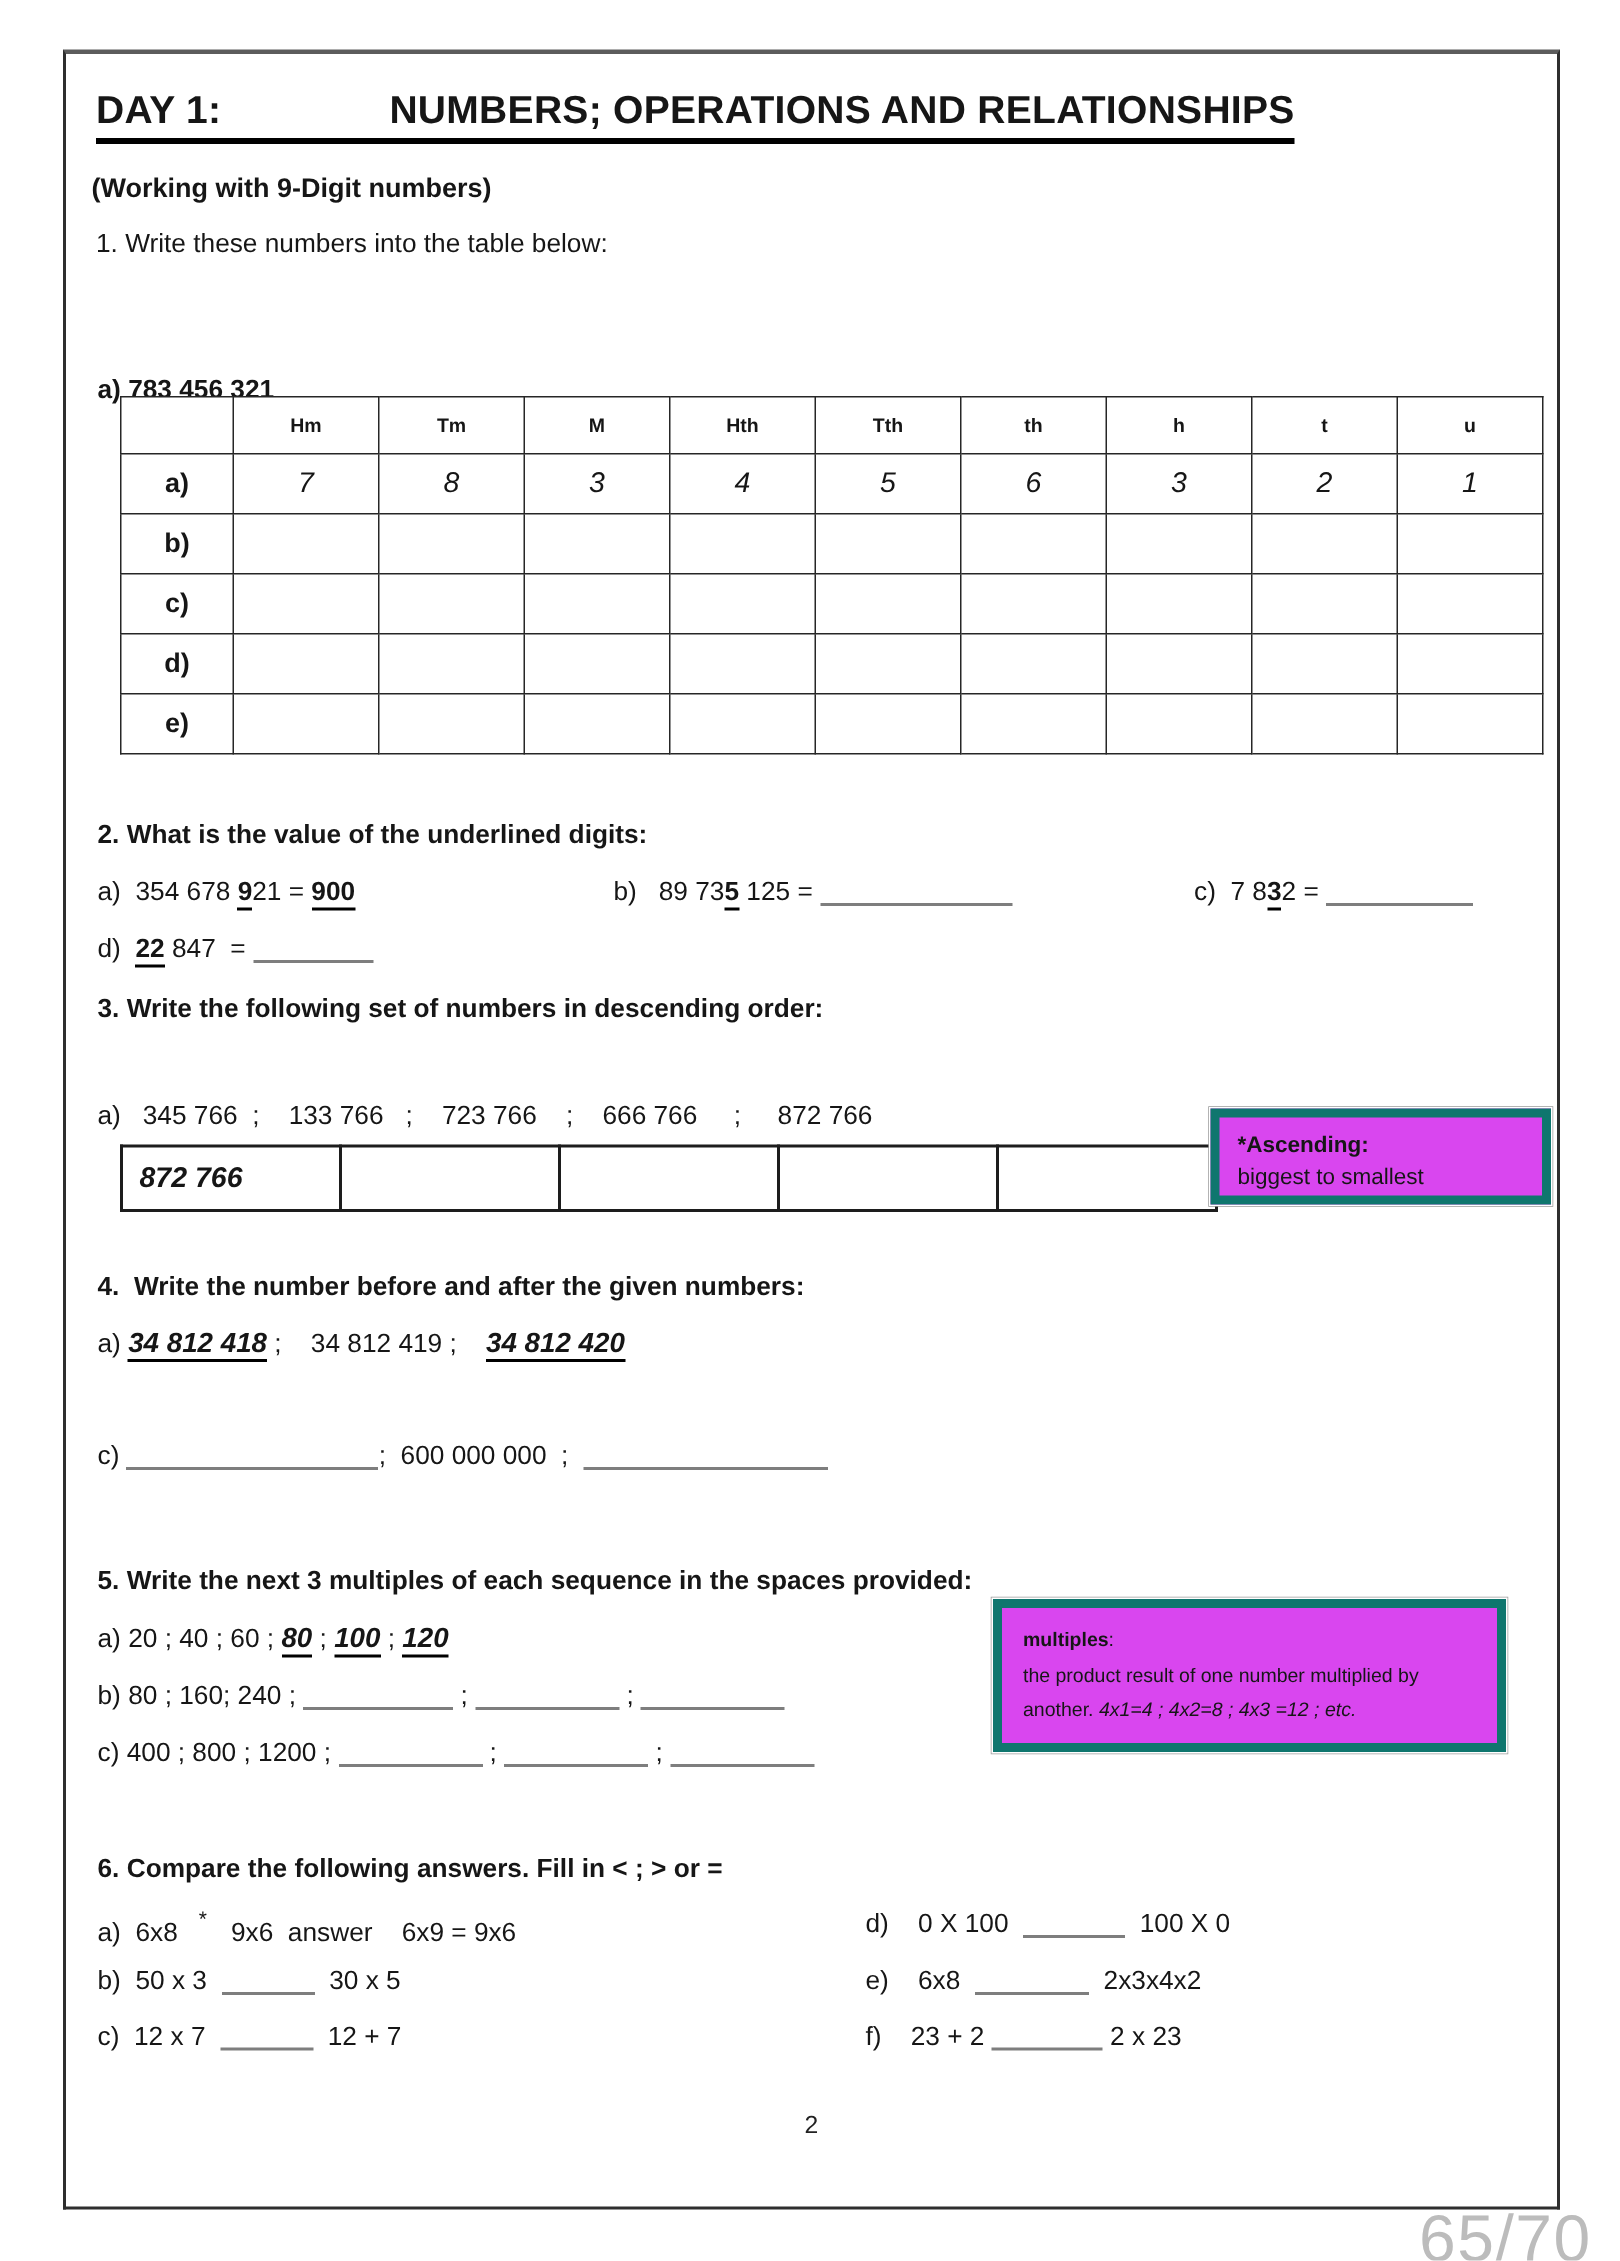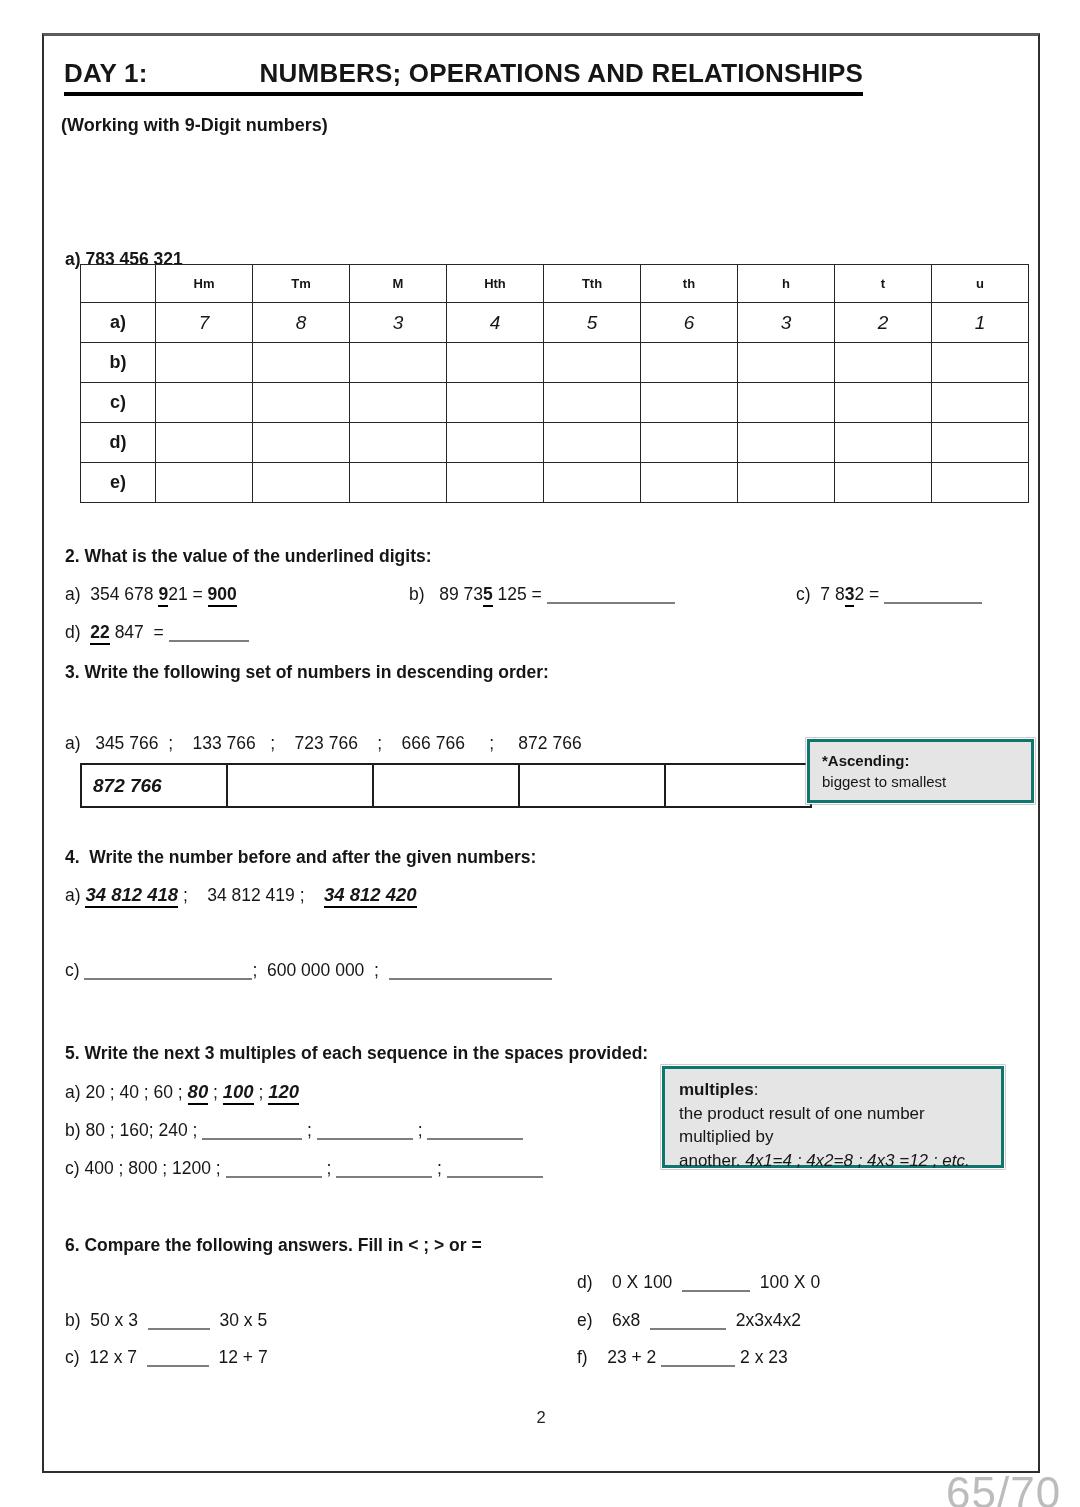--- a/index.html
+++ b/index.html
@@ -33,24 +33,24 @@
            vertical-align:baseline; transform:translateY(4px); }
   .digitU { font-weight:700; border-bottom:2.6px solid #000; padding-bottom:1px; }
   .ansU   { font-weight:700; border-bottom:2.6px solid #000; padding-bottom:1px; }
   .biU    { font-weight:700; font-style:italic; border-bottom:2.8px solid #000;
             padding-bottom:1px; font-size:18.5px; }
 
   table.t3 { position:absolute; left:36px; top:727px; border-collapse:collapse; background:#fff; }
   .t3 td { border:2px solid #1d1d1d; width:146px; height:43px; font-size:19px; }
   .t3 td.filled { font-weight:700; font-style:italic; text-align:left; padding-left:11px; }
 
-  .note-box { position:absolute; background:#e5e5e5; border:3px solid #0f766e;
+  .note-box { position:absolute; background:#d946ef; border:6px solid #0f766e;
               box-shadow:0 0 0 1px #fff, 0 0 0 1.5px #9a9a9a; }
   .asc-box  { left:763px; top:703px; width:227px; height:64px; padding:8px 12px; font-size:15px; line-height:21px; }
-  .mult-box { left:618px; top:1030px; width:342px; height:102px; padding:9px 14px; font-size:17px; line-height:23.5px; }
+  .mult-box { left:618px; top:1030px; width:342px; height:102px; padding:9px 14px; font-size:13px; line-height:23.5px; }
   .note-box .it { font-style:italic; }
 
   .q6-left  { left:21px; }
   .q6-right { left:533px; }
   .star { display:inline-block; font-size:14px; vertical-align:super; position:relative; top:-3px; margin:0 16px 0 14px; }
 
   .pageno { position:absolute; left:0; right:0; top:1372px; text-align:center; font-size:16.5px; color:#222; }
   .watermark { position:absolute; left:946px; top:1468px; font-size:44px; color:#bcbcbc;
                letter-spacing:1px; font-weight:400; }
 </style>
@@ -59,20 +59,21 @@
 
 <div class="page">
 
   <div class="title-row">
     <span>DAY 1:</span>
     <span class="title-gap"></span>
     <span>NUMBERS; OPERATIONS AND RELATIONSHIPS</span>
   </div>
 
   <div class="subtitle">(Working with 9-Digit numbers)</div>
+  <div class="prompt">1. Write these numbers into the table below:</div>
 
   <div class="numline">
     <span style="left:21px">a) 783 456 321</span>
     <span style="left:253px">b) 908 364 758</span>
     <span style="left:475px">c) 34 185 679</span>
     <span style="left:646px">d) 397 856</span>
     <span style="left:771px">e) 7 620 189</span>
   </div>
 
   <table class="t1">
@@ -196,20 +197,21 @@
   <div class="line" style="left:21px; top:1044px"><span>a)</span><span> </span><span>20 ; 40 ; 60 ; </span><span class="biU">80</span><span> ; </span><span class="biU">100</span><span> ; </span><span class="biU">120</span></div>
   <div class="line" style="left:21px; top:1082px"><span>b)</span><span> </span><span>80 ; 160; 240 ; </span><span class="blank" style="width:100px"></span><span> ; </span><span class="blank" style="width:96px"></span><span> ; </span><span class="blank" style="width:96px"></span></div>
   <div class="line" style="left:21px; top:1120px"><span>c)</span><span> </span><span>400 ; 800 ; 1200 ; </span><span class="blank" style="width:96px"></span><span> ; </span><span class="blank" style="width:96px"></span><span> ; </span><span class="blank" style="width:96px"></span></div>
   <div class="note-box mult-box">
     <div><span class="h">multiples</span><span>:</span></div>
     <div>the product result of one number multiplied by</div>
     <div><span>another. </span><span class="it">4x1=4 ; 4x2=8 ; 4x3 =12 ; etc.</span></div>
   </div>
 
   <div class="line h" style="left:21px; top:1197px">6. Compare the following answers. Fill in &lt; ; &gt; or =</div>
+  <div class="line q6-left" style="top:1234px"><span>a)</span><span>  </span><span>6x8</span><span class="star">*</span><span>9x6  answer    6x9 = 9x6</span></div>
   <div class="line q6-left" style="top:1272px"><span>b)</span><span>  </span><span>50 x 3</span><span>  </span><span class="blank" style="width:62px"></span><span>  </span><span>30 x 5</span></div>
   <div class="line q6-left" style="top:1309px"><span>c)</span><span>  </span><span>12 x 7</span><span>  </span><span class="blank" style="width:62px"></span><span>  </span><span>12 + 7</span></div>
   <div class="line q6-right" style="top:1234px"><span>d)</span><span>    </span><span>0 X 100</span><span>  </span><span class="blank" style="width:68px"></span><span>  </span><span>100 X 0</span></div>
   <div class="line q6-right" style="top:1272px"><span>e)</span><span>    </span><span>6x8</span><span>  </span><span class="blank" style="width:76px"></span><span>  </span><span>2x3x4x2</span></div>
   <div class="line q6-right" style="top:1309px"><span>f)</span><span>    </span><span>23 + 2</span><span> </span><span class="blank" style="width:74px"></span><span> </span><span>2 x 23</span></div>
 
   <div class="pageno">2</div>
 </div>
 
 <div class="watermark">65/70</div>

